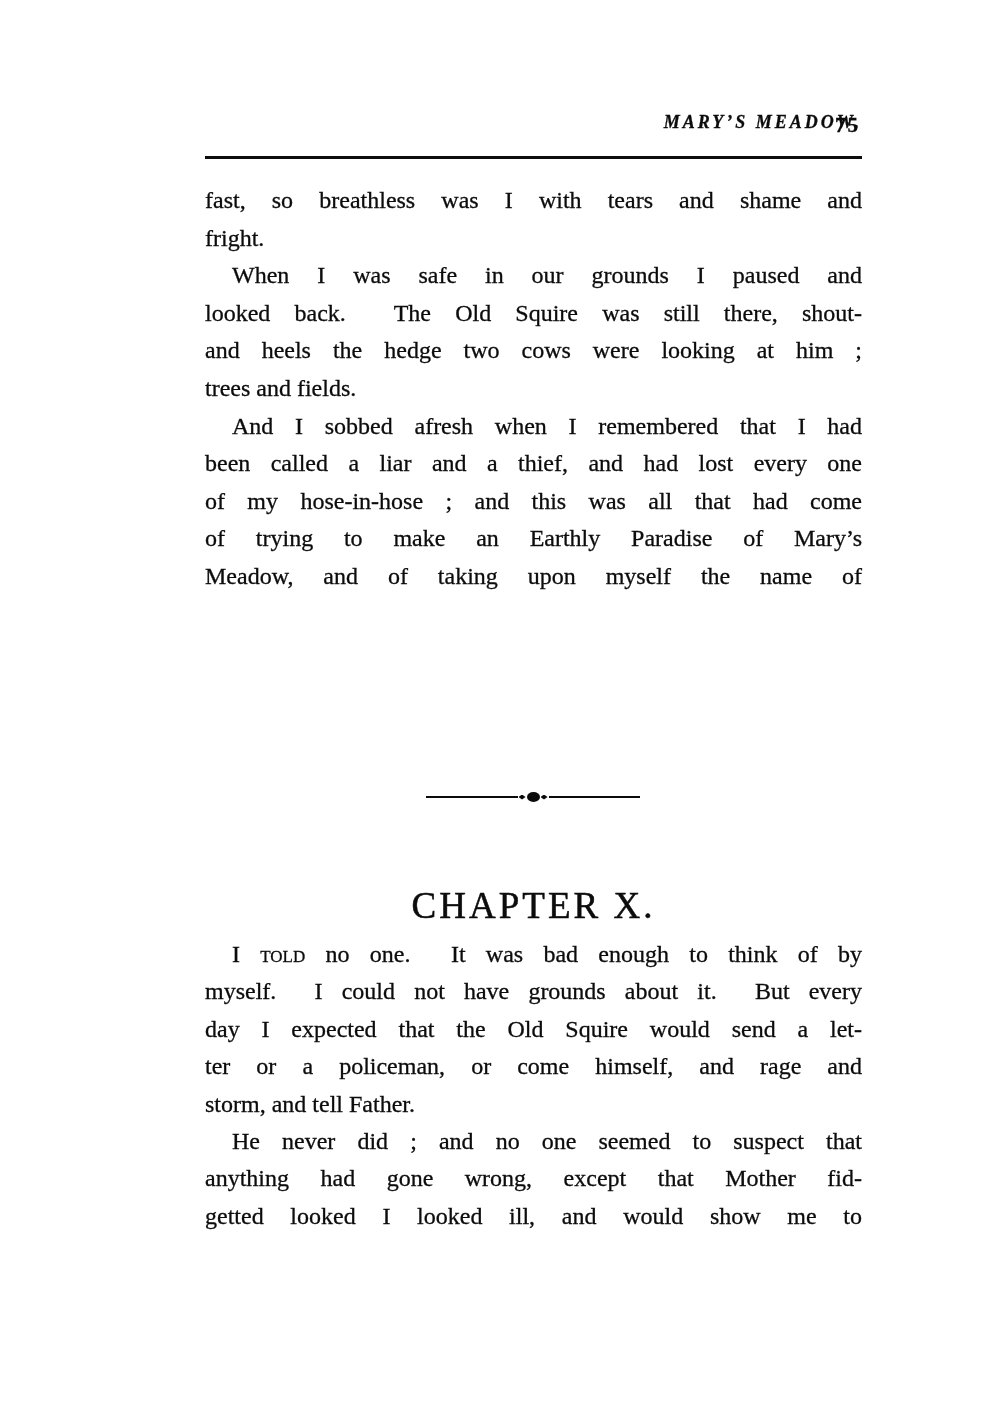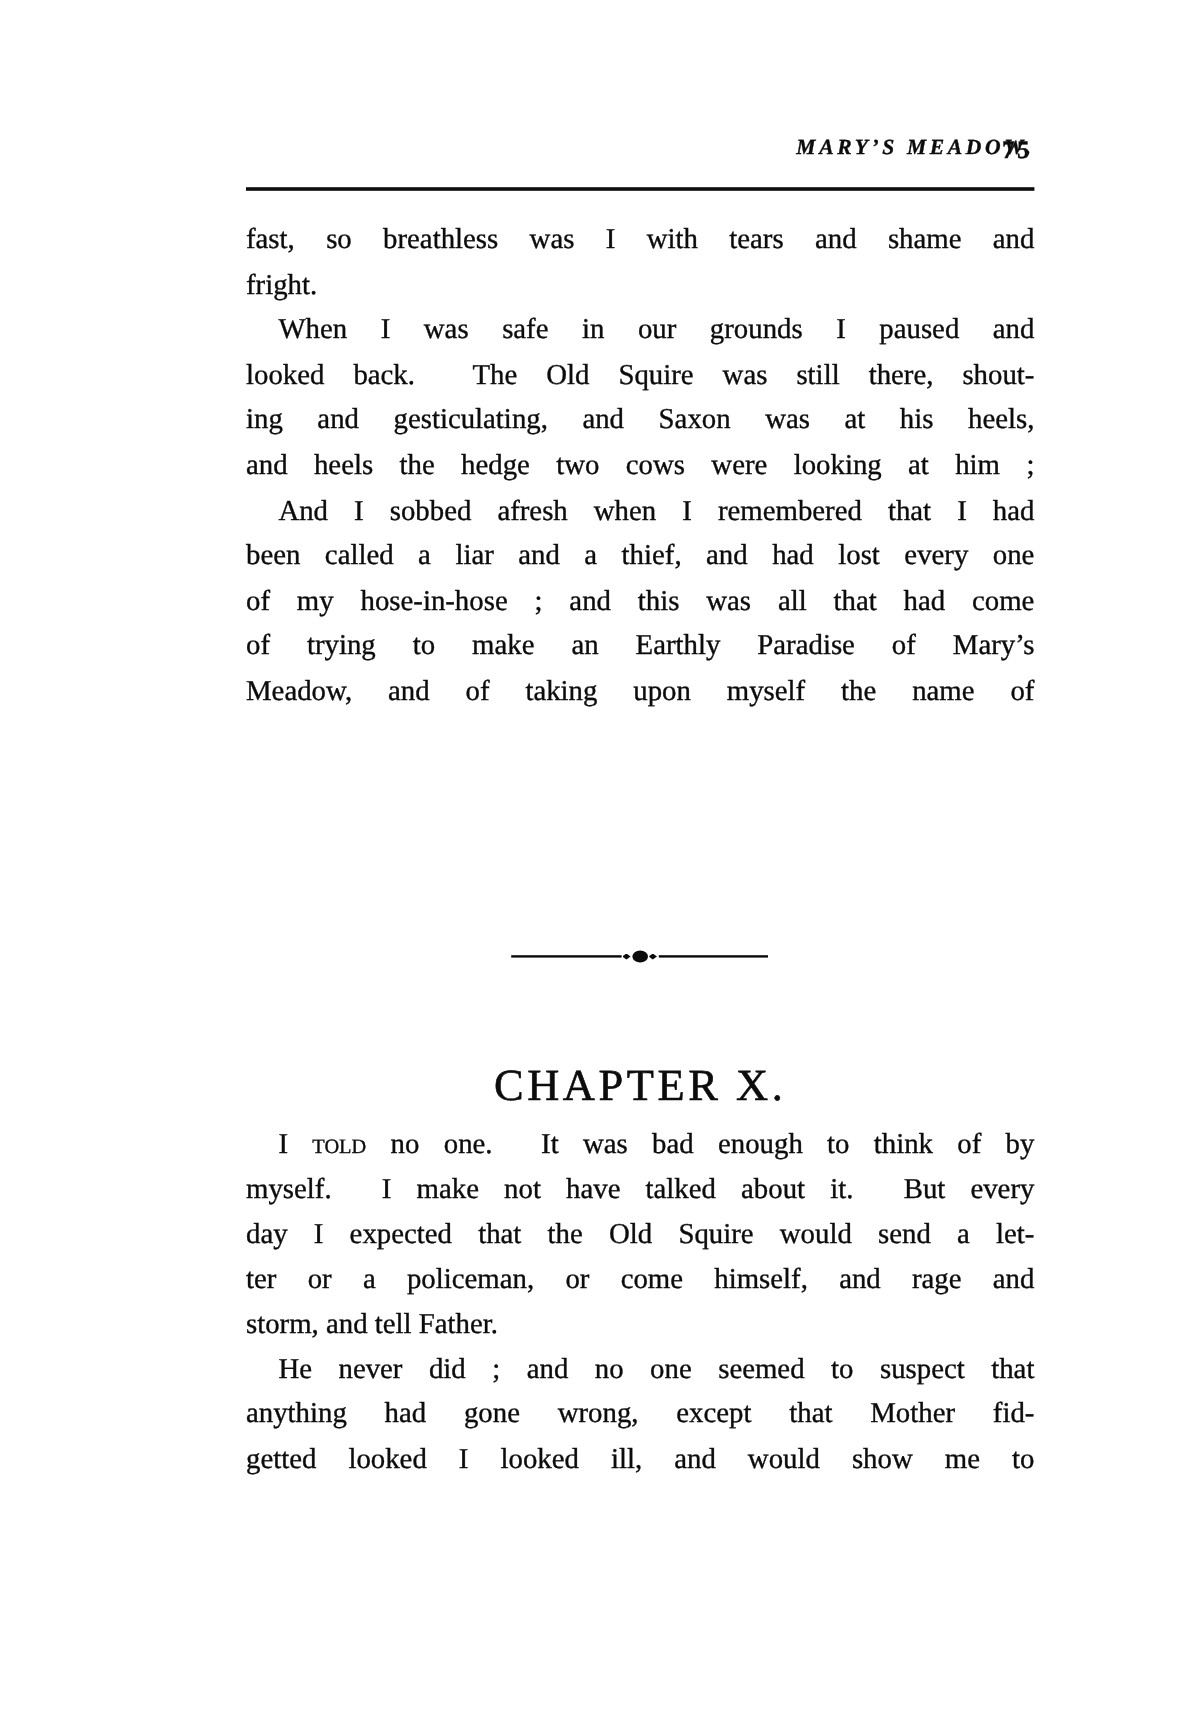--- a/index.html
+++ b/index.html
@@ -88,42 +88,42 @@
     <span class="page-number">75</span>
   </div>
 
   <div class="header-rule"></div>
 
   <div class="body-block body-top" id="body-top">
       <div class="line">fast, so breathless was I with tears and shame and</div>
       <div class="line end">fright.</div>
       <div class="line indent">When I was safe in our grounds I paused and</div>
       <div class="line">looked back.  The Old Squire was still there, shout-</div>
-      <div class="line">ing and gesticulating, and Saxon was at his heels,</div>
       <div class="line">and heels the hedge two cows were looking at him ;</div>
+      <div class="line end">trees and fields.</div>
       <div class="line indent">And I sobbed afresh when I remembered that I had</div>
       <div class="line">been called a liar and a thief, and had lost every one</div>
       <div class="line">of my hose-in-hose ; and this was all that had come</div>
       <div class="line">of trying to make an Earthly Paradise of Mary’s</div>
       <div class="line">Meadow, and of taking upon myself the name of</div>
     </div>
 
   <div class="ornament">
     <span class="orn-line"></span>
     <span class="orn-tick"></span>
     <span class="orn-diamond"></span>
     <span class="orn-tick"></span>
     <span class="orn-line"></span>
   </div>
 
   <div class="chapter-heading">CHAPTER X.</div>
 
   <div class="body-block body-bottom" id="body-bottom">
       <div class="line indent"><span class="sc">I told</span> no one.  It was bad enough to think of by</div>
-      <div class="line">myself.  I make not have talked about it.  But every</div>
+      <div class="line">myself.  I could not have grounds about it.  But every</div>
       <div class="line">day I expected that the Old Squire would send a let-</div>
       <div class="line">ter or a policeman, or come himself, and rage and</div>
       <div class="line end">storm, and tell Father.</div>
       <div class="line indent">He never did ; and no one seemed to suspect that</div>
       <div class="line">anything had gone wrong, except that Mother fid-</div>
       <div class="line">getted looked I looked ill, and would show me to</div>
     </div>
 
 </div>
 

